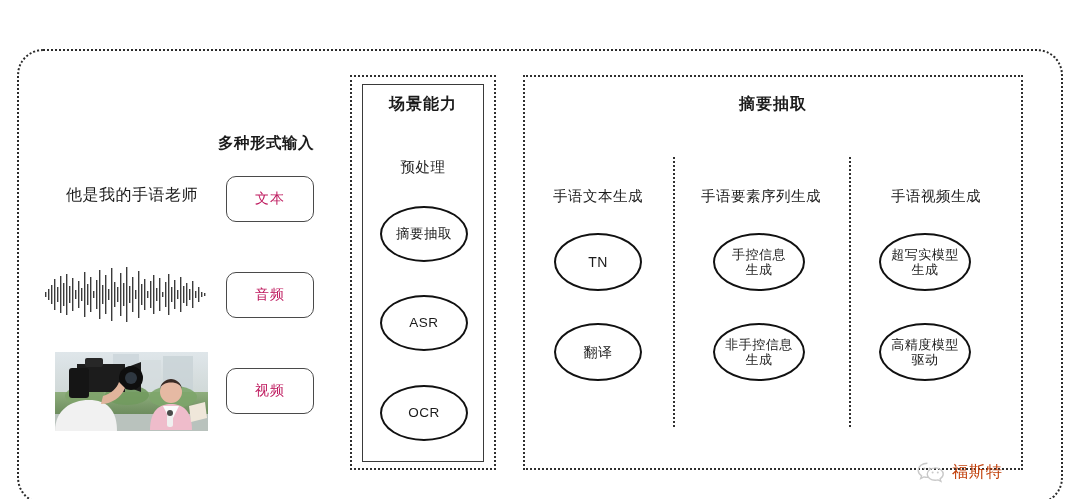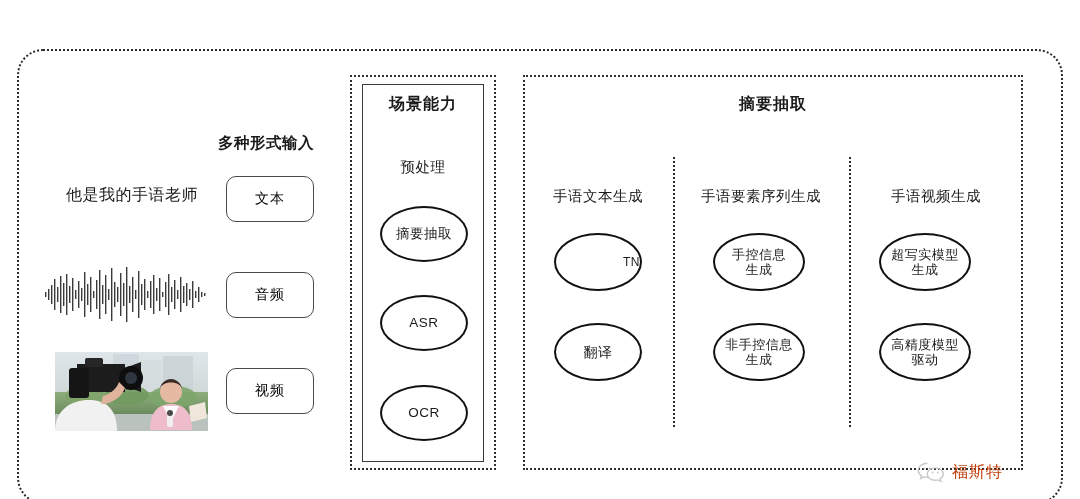--- a/index.html
+++ b/index.html
@@ -24,21 +24,21 @@
     white-space:nowrap;
   }
   #sample-text{
     left:47px;top:158px;width:170px;text-align:center;
     font-size:16px;letter-spacing:.5px;white-space:nowrap;
   }
   .input-btn{
     width:88px;height:46px;box-sizing:border-box;
     border:1.6px solid #4a4a4a;border-radius:10px;background:#fff;
     display:flex;align-items:center;justify-content:center;
-    font-size:14px;letter-spacing:1px;color:#000000;
+    font-size:14px;letter-spacing:1px;color:#be185d;
   }
   #btn-text{left:226px;top:149px;}
   #btn-audio{left:226px;top:245px;}
   #btn-video{left:226px;top:341px;}
 
   
   #waveform{left:44px;top:238px;width:164px;height:58px;}
 
   
   #video-thumb{
@@ -85,21 +85,21 @@
     box-sizing:border-box;border:2.4px solid #111;border-radius:50%;
     background:#fff;display:flex;align-items:center;justify-content:center;
     text-align:center;line-height:1.18;letter-spacing:.5px;
   }
   .e-scene{width:88px;height:56px;font-size:13.5px;left:380px;}
   #e-scene-0{top:179px;}
   #e-scene-1{top:268px;}
   #e-scene-2{top:358px;}
 
   .e-core{height:58px;font-size:13px;}
-  #e-core-0-0{left:554px;top:206px;width:88px;font-size:12px;justify-content:flex-end;}
+  #e-core-0-0{left:554px;top:206px;width:88px;font-size:14px;}
   #e-core-0-1{left:554px;top:296px;width:88px;font-size:14px;text-align:center;}
   #e-core-1-0{left:713px;top:206px;width:92px;}
   #e-core-1-1{left:713px;top:296px;width:92px;}
   #e-core-2-0{left:879px;top:206px;width:92px;}
   #e-core-2-1{left:879px;top:296px;width:92px;}
 
   
   #watermark{
     left:916px;top:430px;height:30px;
     display:flex;align-items:center;gap:6px;

